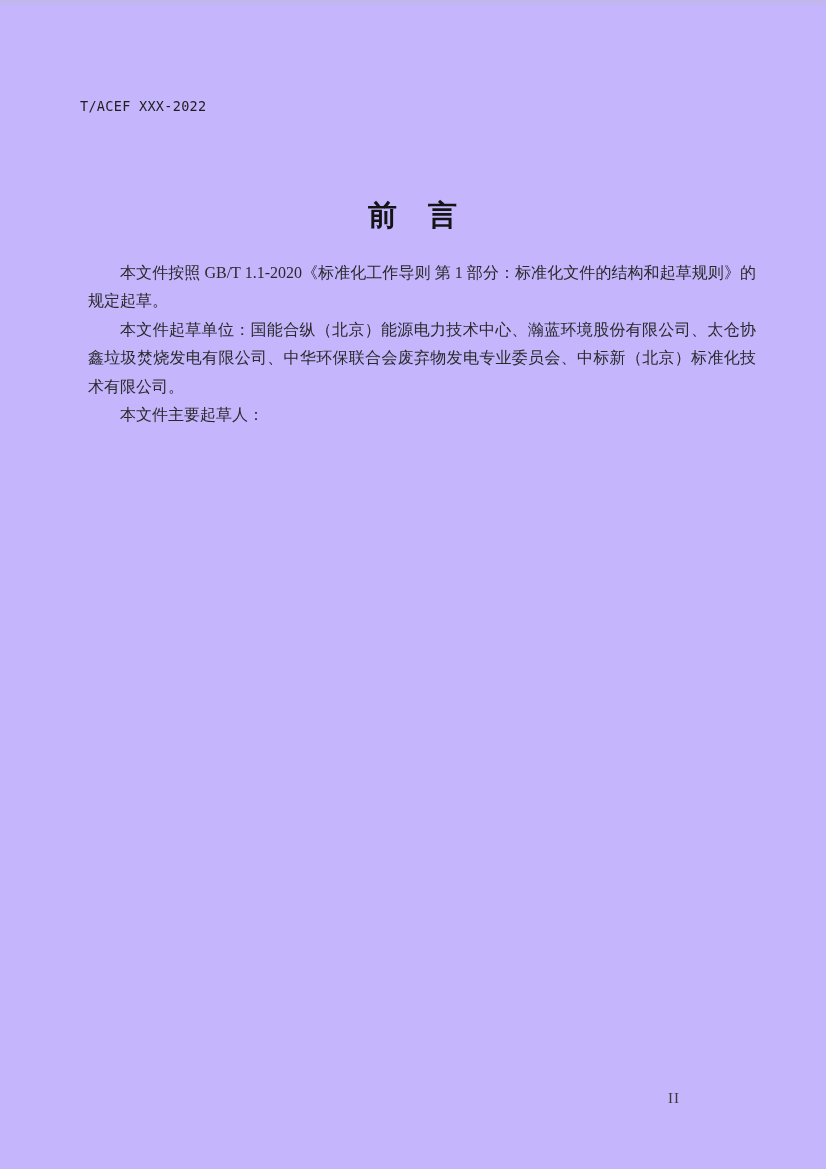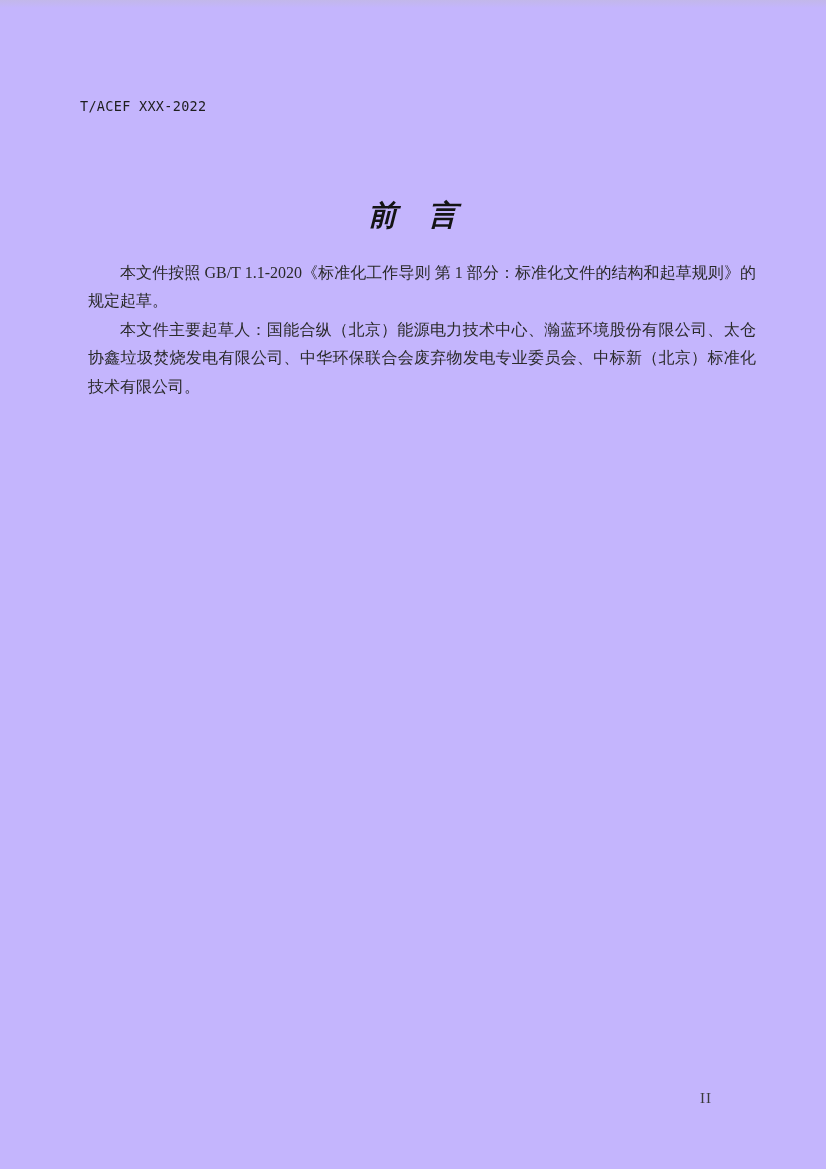--- a/index.html
+++ b/index.html
@@ -38,55 +38,55 @@
     position: absolute;
     left: 0;
     top: 196px;
     width: 100%;
     margin: 0;
     text-align: center;
     font-size: 29px;
     font-weight: 700;
     color: #141414;
     letter-spacing: 1px;
-    font-style: italic;
   }
   .body-block {
     position: absolute;
     left: 88px;
     top: 259px;
     width: 668px;
     font-size: 16px;
     line-height: 28.4px;
     color: #2a2a2a;
     text-align: justify;
   }
   .body-block p {
     margin: 0;
     padding: 0;
     text-indent: 2em;
   }
   .page-number {
     position: absolute;
-    left: 700px;
+    left: 668px;
     top: 1090px;
     font-size: 15px;
     color: #3a3a3a;
     letter-spacing: 1px;
   }
 </style>
 </head>
 <body>
 
 <div class="page">
 
   <div class="doc-code">T/ACEF XXX-2022</div>
 
   <h1 class="title">前　言</h1>
 
   <div class="body-block">
     <p>本文件按照 GB/T 1.1-2020《标准化工作导则 第 1 部分：标准化文件的结构和起草规则》的规定起草。</p>
-    <p>本文件主要起草人：国能合纵（北京）能源电力技术中心、瀚蓝环境股份有限公司、太仓协鑫垃圾焚烧发电有限公司、中华环保联合会废弃物发电专业委员会、中标新（北京）标准化技术有限公司。</p>
+    <p>本文件起草单位：国能合纵（北京）能源电力技术中心、瀚蓝环境股份有限公司、太仓协鑫垃圾焚烧发电有限公司、中华环保联合会废弃物发电专业委员会、中标新（北京）标准化技术有限公司。</p>
+    <p>本文件主要起草人：</p>
   </div>
 
   <div class="page-number">II</div>
 
 </div>
 
 </body></html>

